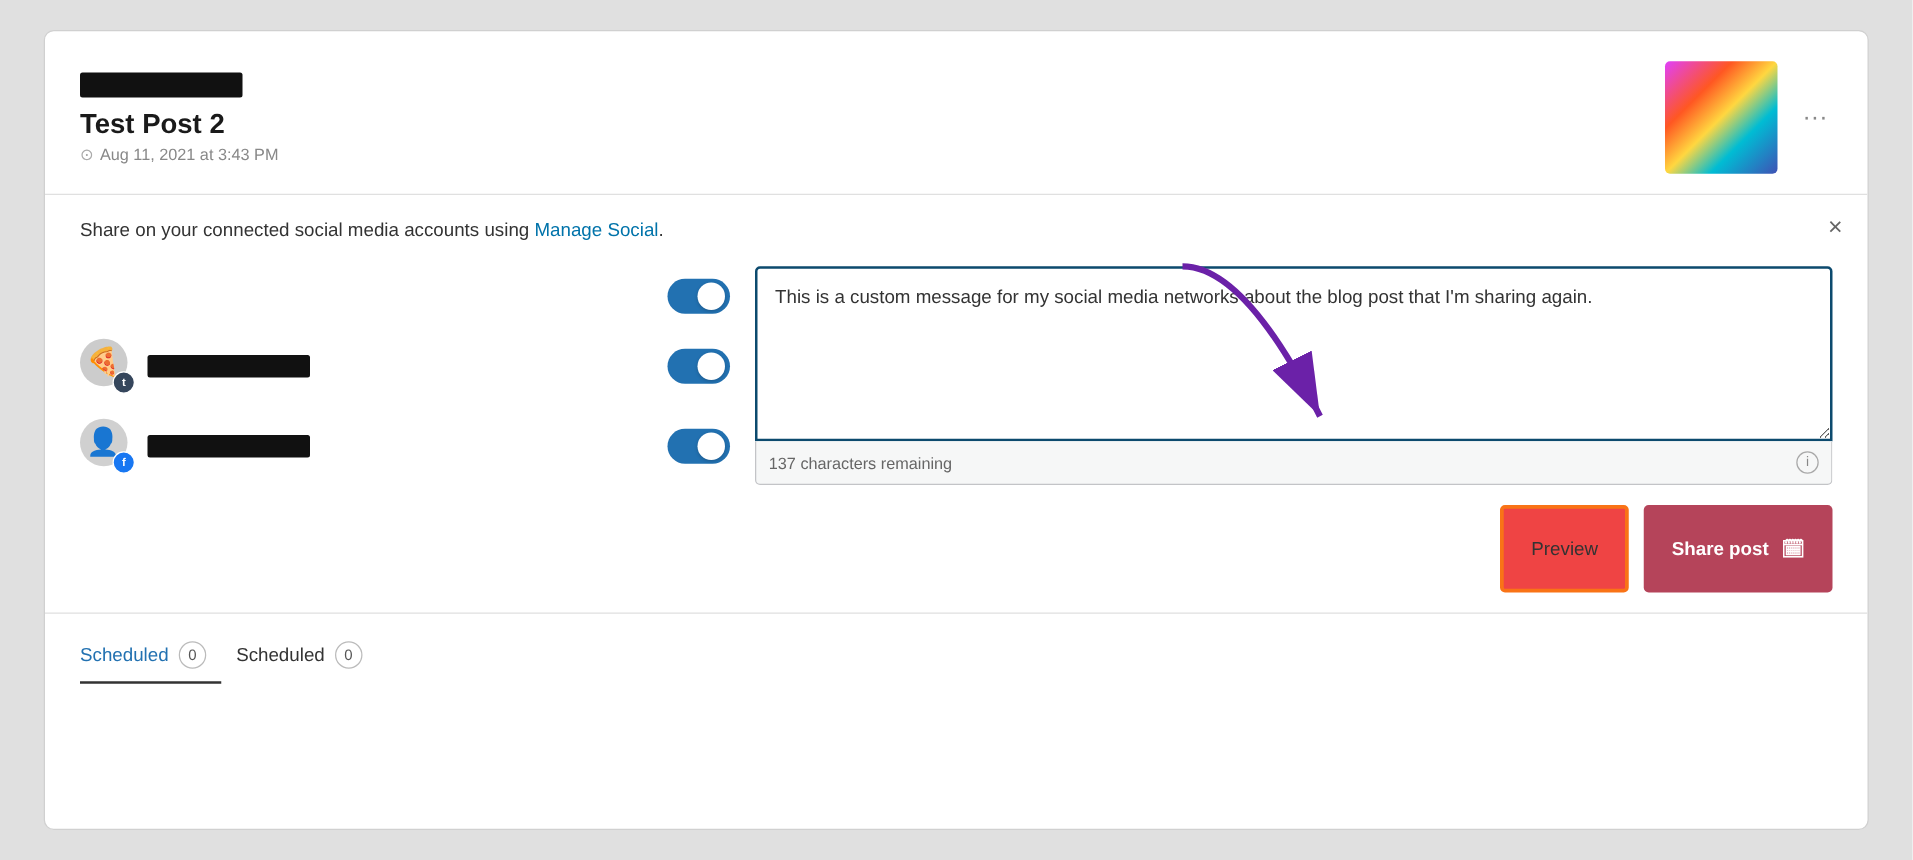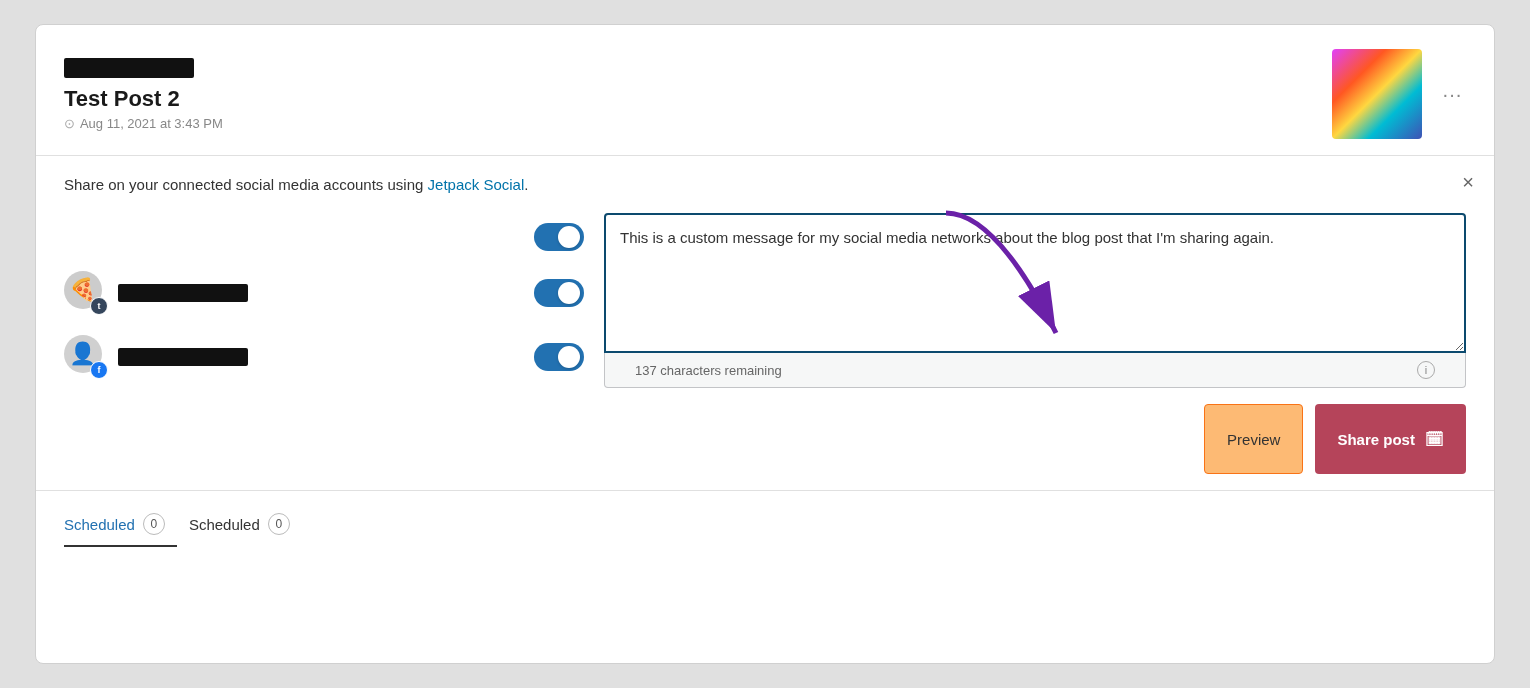--- a/index.html
+++ b/index.html
@@ -234,21 +234,21 @@
       resize: vertical;
       outline: none;
       font-family: inherit;
       line-height: 1.5;
     }
     .char-counter {
       background: #f6f7f7;
       border: 1px solid #c3c4c7;
       border-top: none;
       border-radius: 0 0 4px 4px;
-      padding: 8px 30px;
+      padding: 8px 10px;
       display: flex;
       align-items: center;
       justify-content: space-between;
       font-size: 13px;
       color: #666;
     }
     .info-icon {
       width: 18px;
       height: 18px;
       border: 1.5px solid #aaa;
@@ -262,23 +262,23 @@
     }
     
     .action-buttons {
       display: flex;
       justify-content: flex-end;
       gap: 12px;
       margin-top: 16px;
     }
     .btn-preview {
       padding: 10px 22px;
-      border: 1px solid #f97316;
+      border: 3px solid #f97316;
       border-radius: 4px;
-      background: #fdba74;
+      background: #ef4444;
       color: #333;
       font-size: 15px;
       cursor: pointer;
       font-family: inherit;
     }
     .btn-share {
       padding: 26px 22px;
       border: none;
       border-radius: 4px;
       background: #b5445a;
@@ -356,21 +356,21 @@
     </div>
     <div class="card-header-right">
       <div class="thumbnail"></div>
       <div class="more-icon">···</div>
     </div>
   </div>
 
   <div class="card-body">
 
     <div class="share-text">
-      <span>Share on your connected social media accounts using </span><a>Jetpack Social</a><span>.</span>
+      <span>Share on your connected social media accounts using </span><a>Manage Social</a><span>.</span>
     </div>
 
     <button class="close-btn">×</button>
 
     <div class="content-columns">
 
       <div class="social-accounts">
 
         <div class="toggle-row">
           <div class="toggle"></div>

